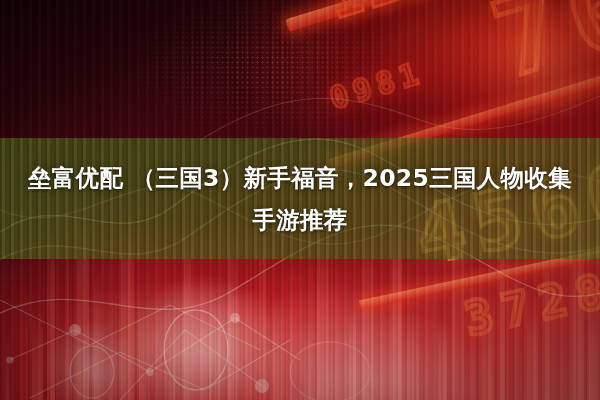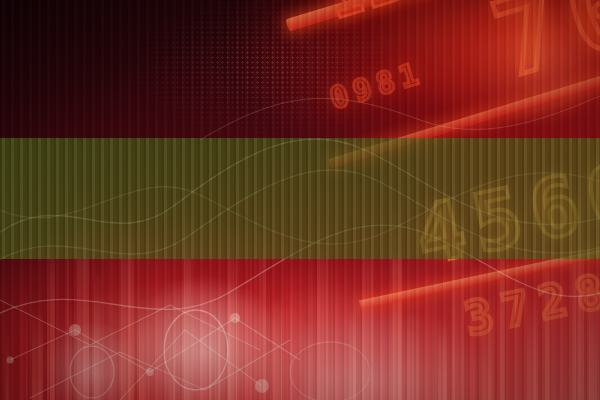--- a/index.html
+++ b/index.html
@@ -274,15 +274,16 @@
   </svg>
 
   <div class="layer" id="glow"></div>
 
   <div class="layer" id="scan"></div>
 
   <div class="layer" id="vig"></div>
 
   <div id="band">
     <div class="bandtex"></div>
+    <div id="caption">垒富优配 （三国3）新手福音，2025三国人物收集手游推荐</div>
   </div>
 
 </div>
 
 </body></html>

